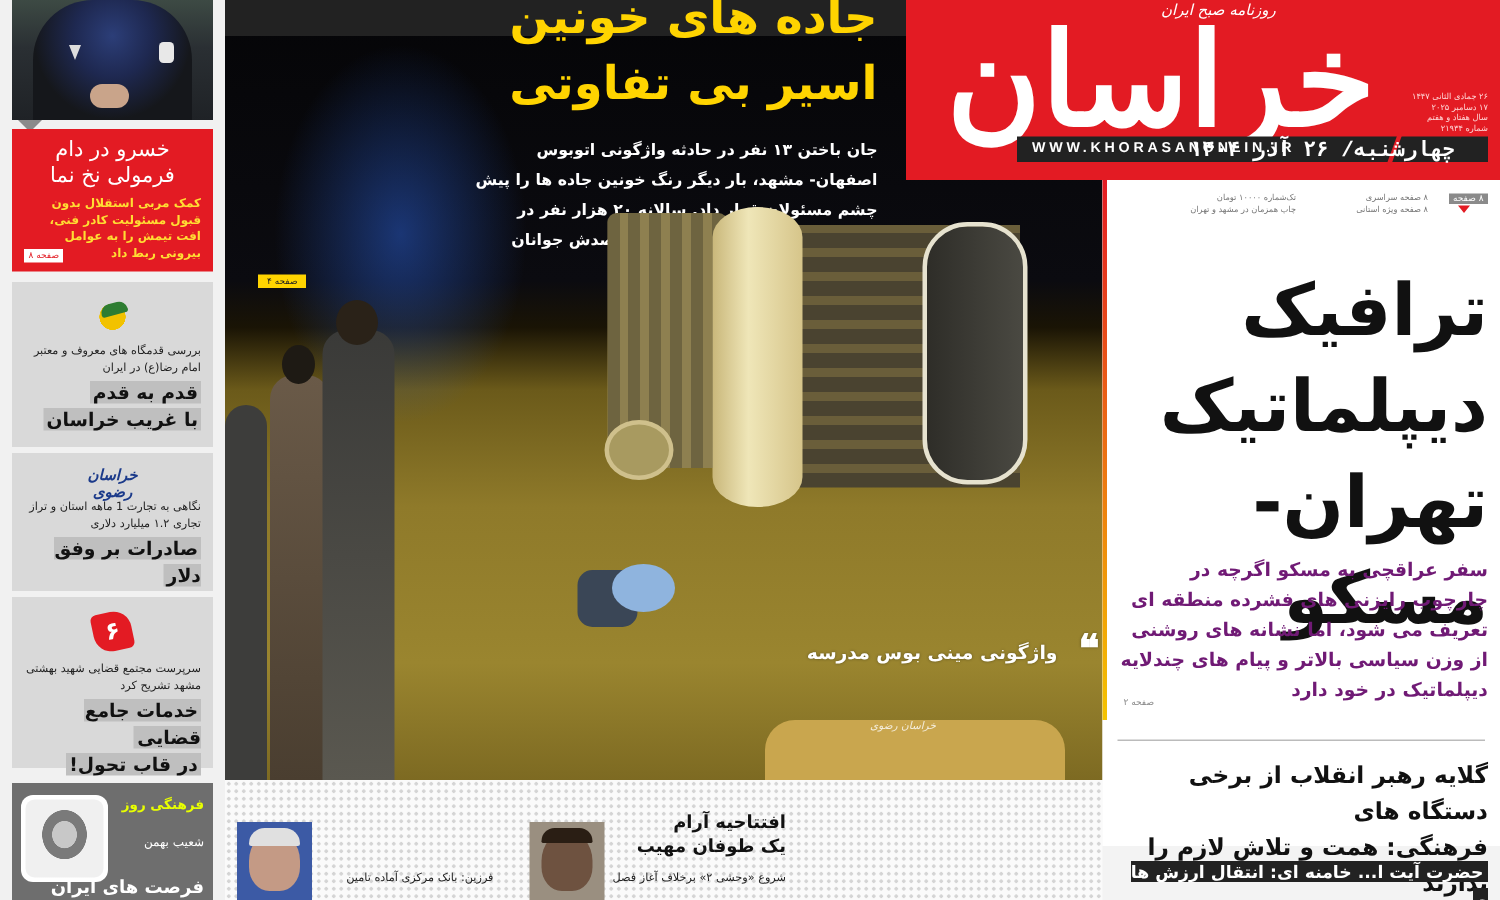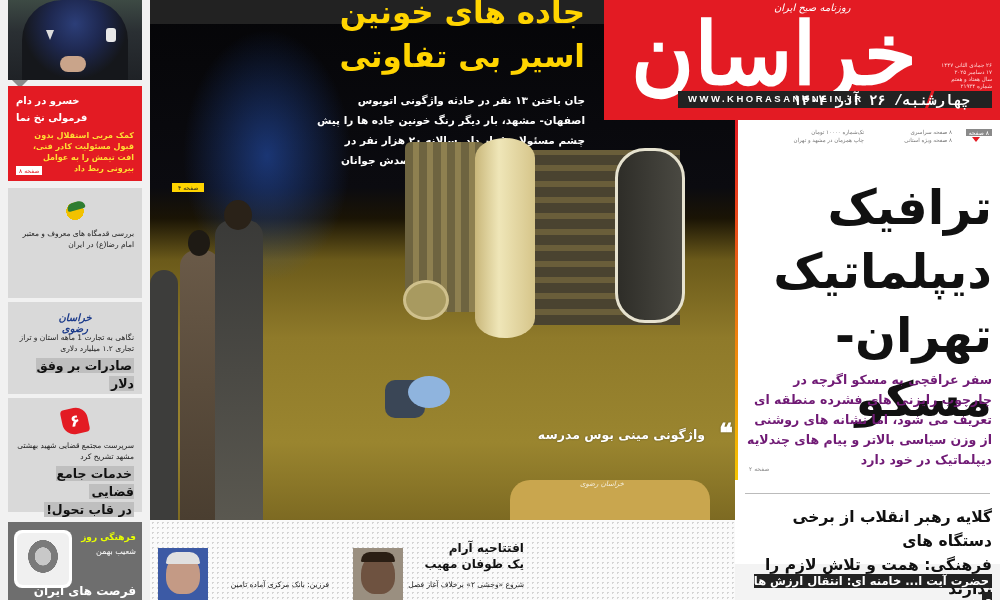--- a/index.html
+++ b/index.html
@@ -11,21 +11,21 @@
   .sport-photo { position: absolute; left: 8px; top: 0; width: 134px; height: 80px;
     background: linear-gradient(180deg,#3d4a44 0%,#2a2f33 40%,#1f2226 100%); overflow: hidden; }
   .sport-photo .jacket { position:absolute; left:14px; top:0; width:106px; height:80px;
     background: radial-gradient(ellipse at 50% 30%, #2c3e78 0%, #1e2850 35%, #15171b 70%); border-radius: 40px 40px 0 0; }
   .sport-photo .hand { position:absolute; left:52px; top:56px; width:26px; height:16px; background:#c9a48a; border-radius:8px; }
   .sport-photo .logo-a { position:absolute; left:38px; top:30px; width:8px; height:10px; background:#ddd; clip-path: polygon(0 0,100% 0,50% 100%); }
   .sport-photo .logo-b { position:absolute; left:98px; top:28px; width:10px; height:14px; background:#e8e8e8; border-radius:3px; }
   .notch { position:absolute; left:12px; top:80px; width:0; height:0; border-left:8px solid transparent; border-right:8px solid transparent; border-top:8px solid #8a8a8a; }
 
   .sport-box { position: absolute; left: 8px; top: 86px; width: 134px; height: 95px; background: #e31b23; padding: 6px 8px; color: #fff; }
-  .sport-box .title { font-weight: bold; font-size: 10px; line-height: 17px; text-align: left; }
+  .sport-box .title { font-weight: normal; font-size: 14px; line-height: 17px; text-align: center; }
   .sport-box .lead { margin-top: 4px; font-size: 8px; line-height: 11px; color: #ffdd33; text-align: right; font-weight: bold; }
   .sport-box .page-tag { position:absolute; left:8px; bottom:6px; background:#fff; color:#e31b23; font-size:6px; padding:1px 3px; }
 
   .side-card { position: absolute; left: 8px; width: 134px; background: #d9d9d9; padding: 6px 8px; text-align: right; }
   .side-card .lead { font-size: 7.5px; line-height: 11px; color: #222; }
   .side-card .head { margin-top: 3px; font-size: 12.5px; font-weight: bold; line-height: 18px; color: #111; }
   .side-card .head span { background: #bfbfbf; padding: 0 2px; }
   .card-1 { top: 188px; height: 110px; }
   .card-2 { top: 302px; height: 92px; }
   .card-3 { top: 398px; height: 114px; }
@@ -34,21 +34,21 @@
   .logo-zaer::before { content:""; position:absolute; left:6px; top:4px; width:18px; height:8px; background:#2e7d32; border-radius:6px 6px 2px 2px; transform: rotate(-15deg); }
   .logo-khorasan-razavi { margin: 4px auto 6px; width:40px; height:14px; color:#1b3a8a; font-style: italic; font-weight: bold; font-size: 10px; text-align:center; }
   .logo-six { width:26px; height:26px; margin: 4px auto 6px; background:#e31b23; transform: rotate(-12deg); border-radius: 4px 12px 4px 12px;
      color:#fff; font-weight:bold; font-size:16px; text-align:center; line-height:26px; }
 
   .note-box { position: absolute; left: 8px; top: 522px; width: 134px; height: 78px; background: #6e6e6e; }
   .note-photo { position: absolute; left: 6px; top: 8px; width: 58px; height: 58px; background: #fff; border-radius: 8px; padding: 3px; }
   .note-photo .face { width:100%; height:100%; border-radius:6px;
     background: radial-gradient(ellipse at 50% 45%, #c8c8c8 0 22%, #7a7a7a 23% 40%, #f0f0f0 41% 100%); }
   .note-box .kicker { position:absolute; right:6px; top:10px; color:#e8ff00; font-size:9px; font-weight:bold; }
-  .note-box .author { position:absolute; right:6px; top:25px; color:#fff; font-size:8px; }
+  .note-box .author { position:absolute; right:6px; top:35px; color:#fff; font-size:8px; }
   .note-box .bottom-head { position:absolute; right:6px; bottom:2px; color:#fff; font-size:12px; font-weight:bold; }
 
   
   .lead-photo { position: absolute; left: 150px; top: 0; width: 585px; height: 520px; overflow: hidden;
     background:
       radial-gradient(ellipse 120px 180px at 20% 30%, rgba(40,90,200,0.55) 0%, rgba(10,20,60,0) 70%),
       linear-gradient(180deg, #050507 0%, #0b0b10 36%, #1a1405 42%, #6b5a1a 50%, #8f7a2a 65%, #9a852f 85%, #7d6a22 100%); }
   .lead-photo .top-band { position:absolute; left:0; top:0; width:100%; height:24px; background:#222; }
   .headline-yellow { position:absolute; right: 150px; top: -10px; text-align:right; color:#ffd400; font-weight:bold;
     font-size: 31px; line-height: 44px; }
@@ -135,20 +135,24 @@
       <div>خسرو در دام</div>
       <div>فرمولی نخ نما</div>
     </div>
     <div class="lead">کمک مربی استقلال بدون قبول مسئولیت کادر فنی، افت تیمش را به عوامل بیرونی ربط داد</div>
     <div class="page-tag">صفحه ۸</div>
   </div>
 
   <div class="side-card card-1">
     <div class="logo-zaer"></div>
     <div class="lead">بررسی قدمگاه های معروف و معتبر امام رضا(ع) در ایران</div>
+    <div class="head">
+      <div><span>قدم به قدم</span></div>
+      <div><span>با غریب خراسان</span></div>
+    </div>
   </div>
 
   <div class="side-card card-2">
     <div class="logo-khorasan-razavi">خراسان رضوی</div>
     <div class="lead">نگاهی به تجارت 1 ماهه استان و تراز تجاری ۱.۲ میلیارد دلاری</div>
     <div class="head">
       <div><span>صادرات بر وفق دلار</span></div>
     </div>
   </div>
 

